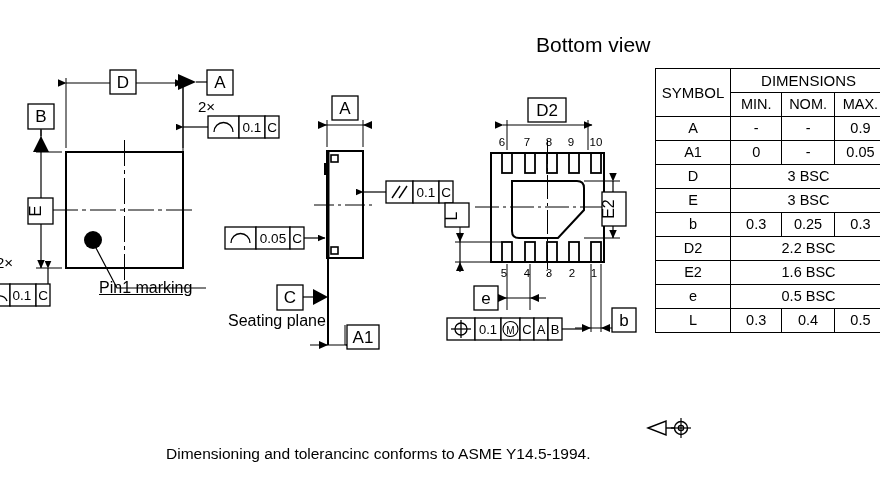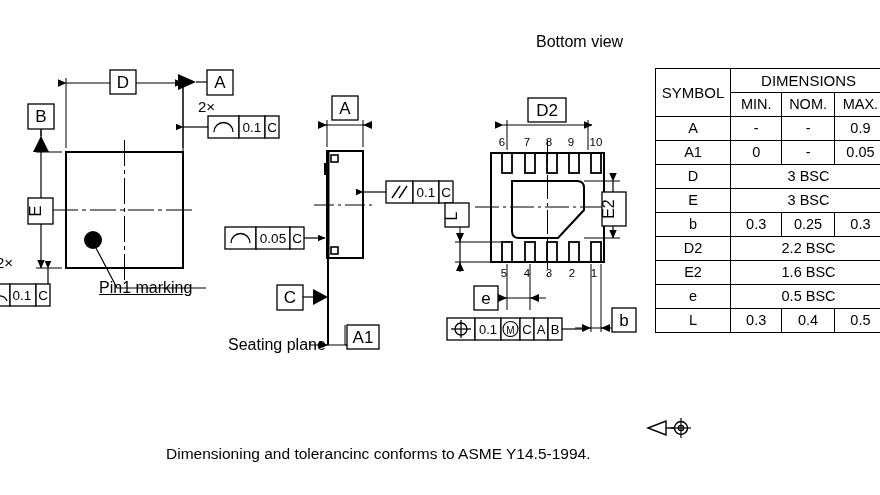--- a/index.html
+++ b/index.html
@@ -238,25 +238,25 @@
   <g transform="translate(648,428)">
     <path d="M0,0 L18,-7 L18,7 Z" fill="none" stroke="#000" stroke-width="1.4"></path>
     <line x1="18" y1="0" x2="26" y2="0" stroke="#000" stroke-width="1.4"></line>
     <circle cx="33" cy="0" r="6.5" fill="none" stroke="#000" stroke-width="1.4"></circle>
     <circle cx="33" cy="0" r="2.6" fill="none" stroke="#000" stroke-width="1.4"></circle>
     <line x1="23" y1="0" x2="43" y2="0" stroke="#000" stroke-width="1.2"></line>
     <line x1="33" y1="-10" x2="33" y2="10" stroke="#000" stroke-width="1.2"></line>
   </g>
 </svg>
 
-<div class="note" style="left:536px;top:33px;font-size:16px;text-align:center;">Bottom view</div>
+<div class="note" style="left:536px;top:33px;font-size:21px;text-align:center;">Bottom view</div>
 
 <div class="note" style="left:99px;top:279px;font-size:16px;text-decoration:underline;">Pin1 marking</div>
 
-<div class="note" style="left:228px;top:312px;font-size:16px;margin-top:24px;">Seating plane</div>
+<div class="note" style="left:228px;top:312px;font-size:16px;">Seating plane</div>
 
 <div class="note" style="left:166px;top:445px;">Dimensioning and tolerancinc conforms to ASME Y14.5-1994.</div>
 
 <table id="dimtable">
   <tbody>
     <tr>
       <td rowspan="2" class="hdr" style="width:72px;">SYMBOL</td>
       <td colspan="3" class="hdr">DIMENSIONS</td>
     </tr>
     <tr>

